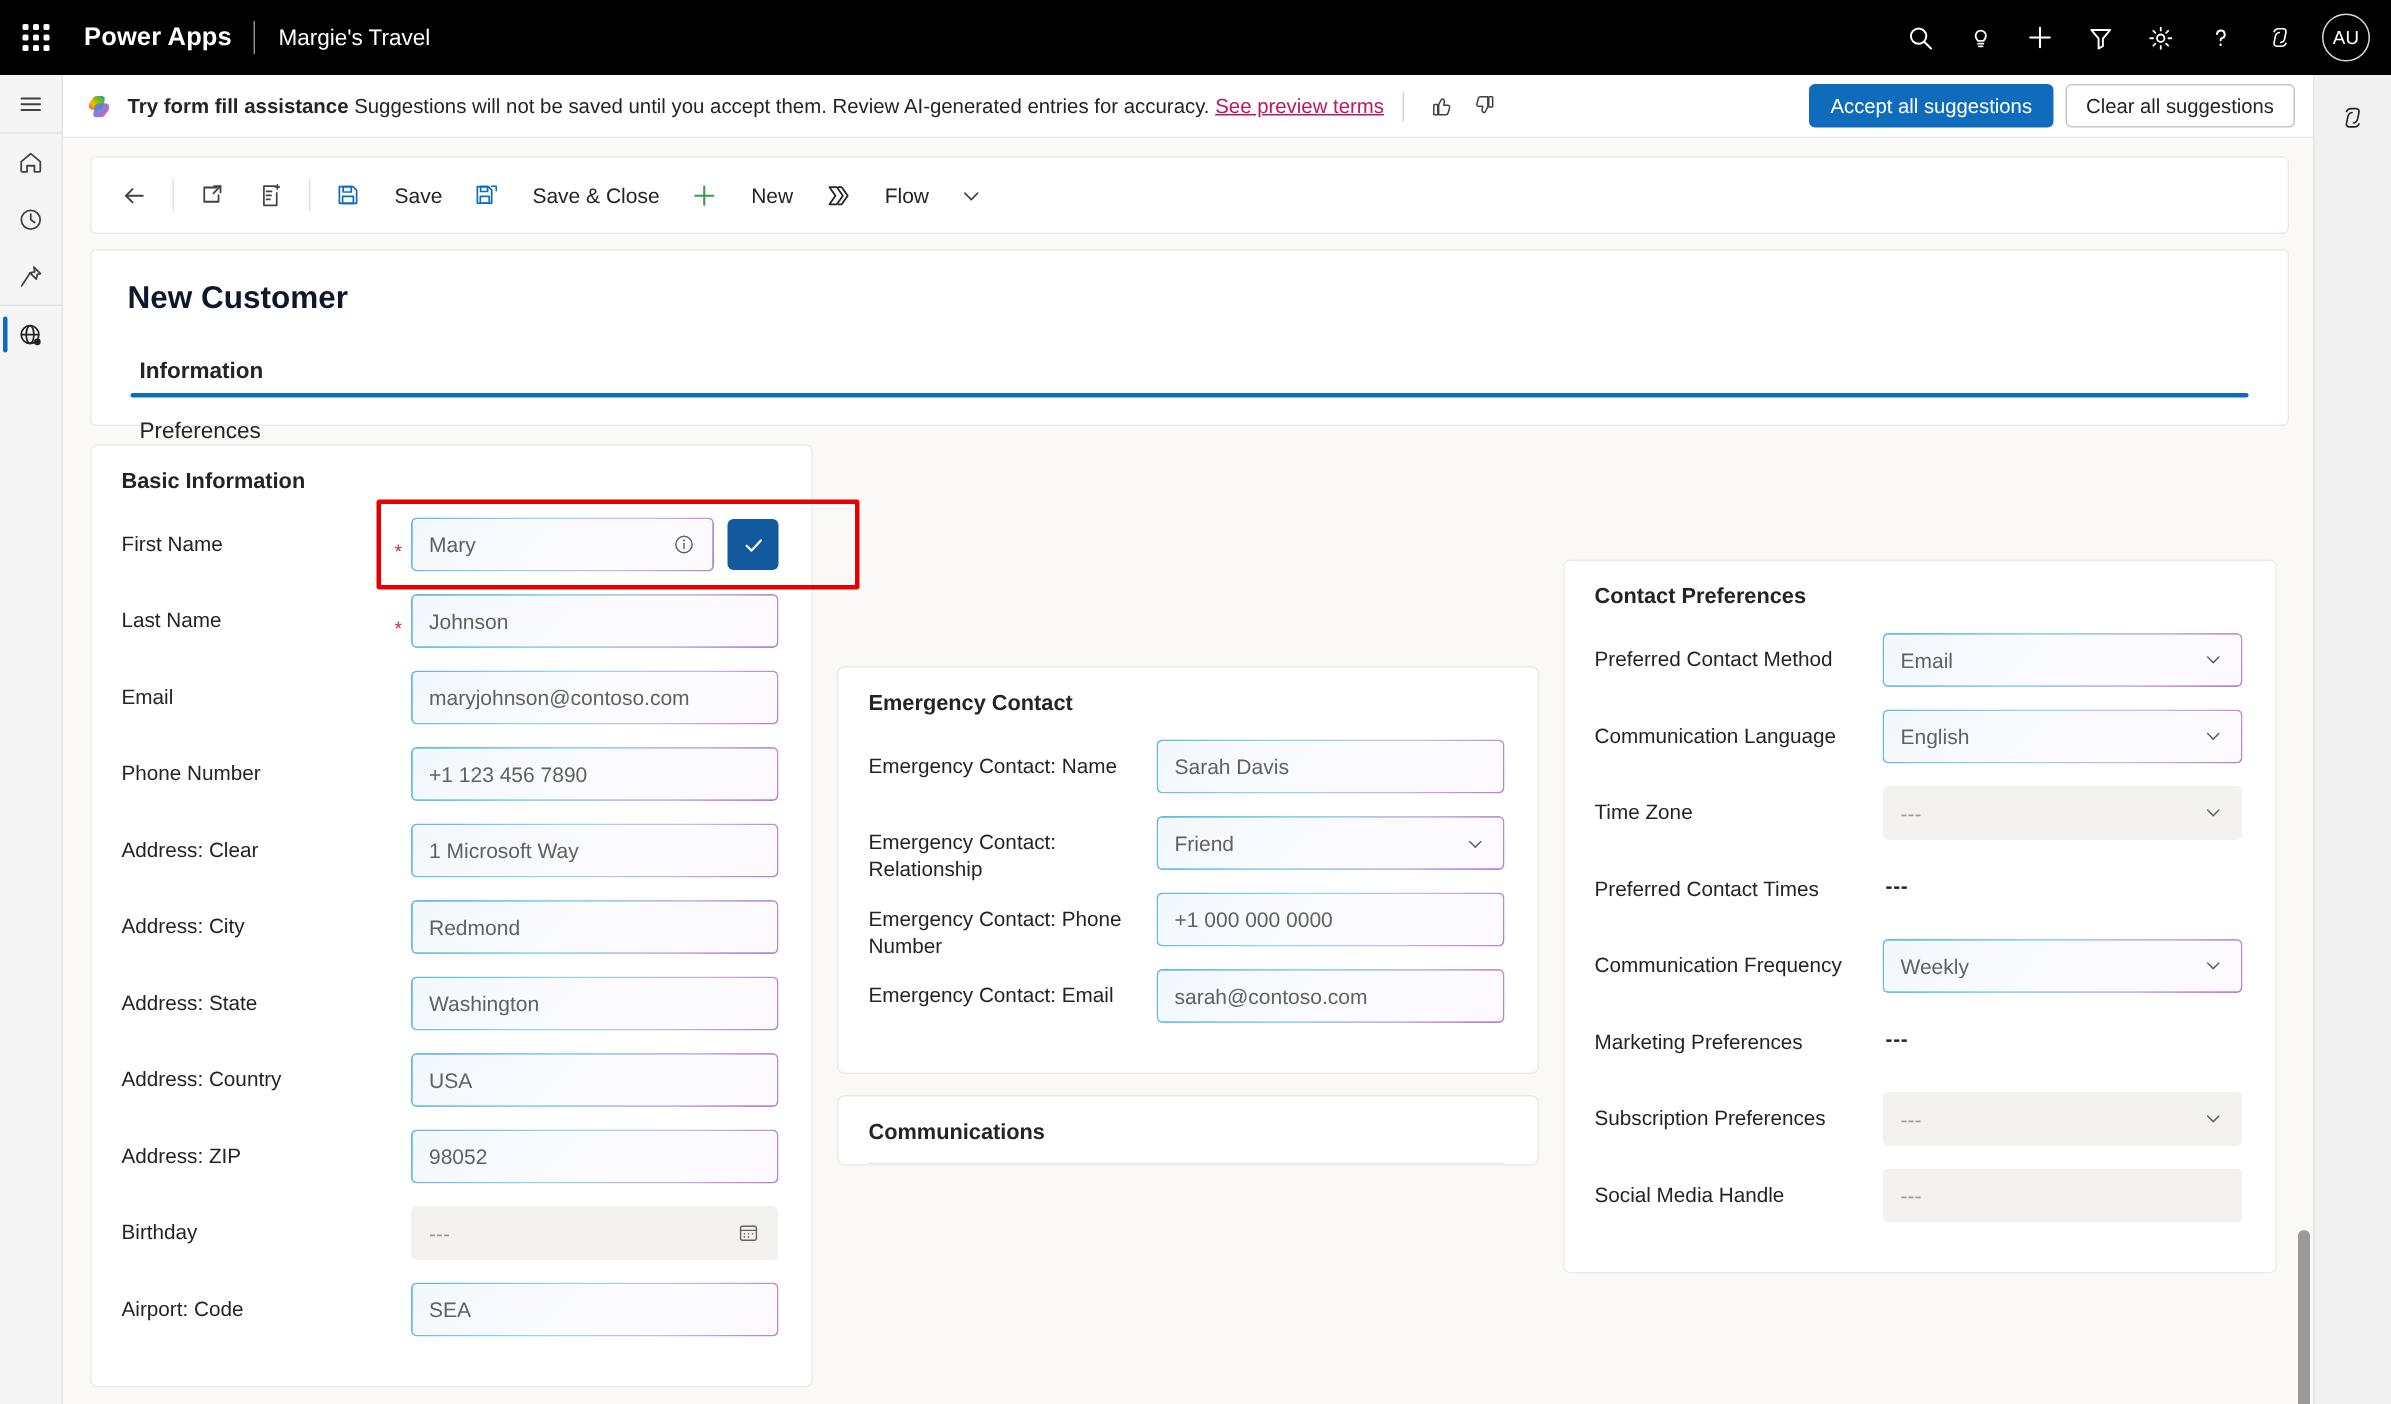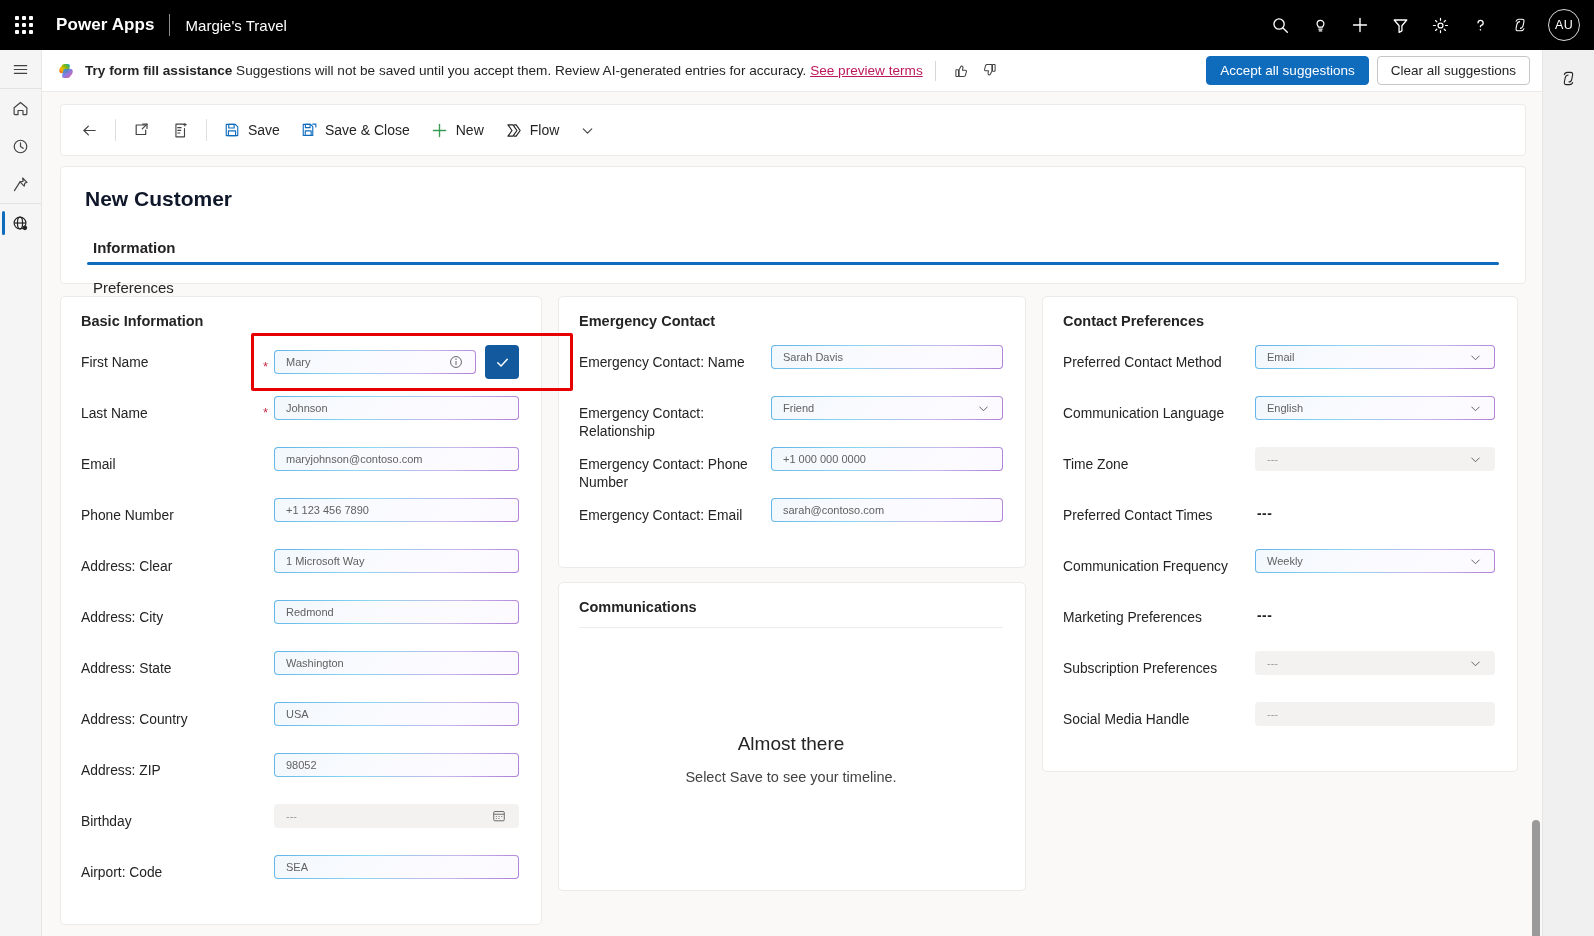--- a/index.html
+++ b/index.html
@@ -110,21 +110,21 @@
     overflow: hidden;
   }
 
   
   .cmdbar {
     margin: 12px 16px 0 18px;
     height: 52px; background: #fff; border: 1px solid #edebe9; border-radius: 4px;
     display: flex; align-items: center; padding: 0 10px; gap: 2px;
   }
   .cmd-item {
-    display: flex; align-items: center; gap: 7px;
+    display: flex; align-items: center; gap: 22px;
     height: 38px; padding: 0 9px; border-radius: 4px; cursor: pointer;
     font-size: 14px; color: #242424;
   }
   .cmd-sep { width: 1px; height: 22px; background: #e1dfdd; margin: 0 5px; }
 
   
   .form-head {
     margin: 10px 16px 0 18px;
     background: #fff; border: 1px solid #edebe9; border-radius: 4px;
     padding: 20px 24px 0 24px; height: 118px;
@@ -137,21 +137,21 @@
   }
   .tab.active { font-weight: 600; }
   .tab.active::after {
     content: ""; position: absolute; left: 2px; right: 2px; bottom: 0;
     height: 3px; background: #0f6cbd; border-radius: 2px;
   }
 
   
   .columns {
     display: flex; gap: 16px; margin: 12px 16px 0 18px;
-    align-items: flex-start;
+    align-items: center;
   }
   .col { display: flex; flex-direction: column; gap: 14px; }
   .col-1 { width: 482px; }
   .col-2 { width: 468px; }
   .col-3 { width: 476px; }
 
   .card {
     background: #fff; border: 1px solid #edebe9; border-radius: 5px;
     padding: 16px 22px 18px 20px;
   }
@@ -163,23 +163,23 @@
     font-size: 13.8px; color: #242424; padding-top: 9px; line-height: 1.32;
   }
   .col-1 .fld-label { width: 182px; flex: none; }
   .col-2 .fld-label { width: 192px; flex: none; }
   .col-3 .fld-label { width: 192px; flex: none; }
   .fld-ctl { flex: 1; display: flex; align-items: center; position: relative; }
   .req-star { color: #c4314b; font-size: 13px; width: 11px; flex: none; padding-top: 8px; }
 
   
   .inp {
-    width: 100%; height: 24px; border-radius: 4px;
+    width: 100%; height: 36px; border-radius: 4px;
     display: flex; align-items: center; padding: 0 11px;
-    font-size: 11px; color: #616161;
+    font-size: 14px; color: #616161;
     background:
       linear-gradient(135deg, #f2f8fd 0%, #fbfbff 50%, #fcfaff 100%) padding-box,
       linear-gradient(120deg, #61b4e8 0%, #8ed7f0 38%, #c8b6ea 72%, #b07fd6 100%) border-box;
     border: 1px solid transparent;
     cursor: text; position: relative;
   }
   .inp.empty {
     background: #f3f2f1; border: 1px solid transparent; color: #9a9a9a;
   }
   .inp .val { flex: 1; overflow: hidden; white-space: nowrap; text-overflow: ellipsis; }
@@ -641,24 +641,20 @@
           <div class="fld-ctl">
             <div class="inp">
               <span class="val">sarah@contoso.com</span>
             </div>
           </div>
         </div>
       </div>
 
       <div class="card" style="padding-bottom:0;">
         <div class="card-title ruled">Communications</div>
-        <div class="timeline-body">
-          <div class="tl-title">Almost there</div>
-          <div class="tl-sub">Select Save to see your timeline.</div>
-        </div>
       </div>
 
     </div>
 
     <div class="col col-3">
       <div class="card">
         <div class="card-title">Contact Preferences</div>
 
         <div class="field">
           <div class="fld-label">Preferred Contact Method</div>

